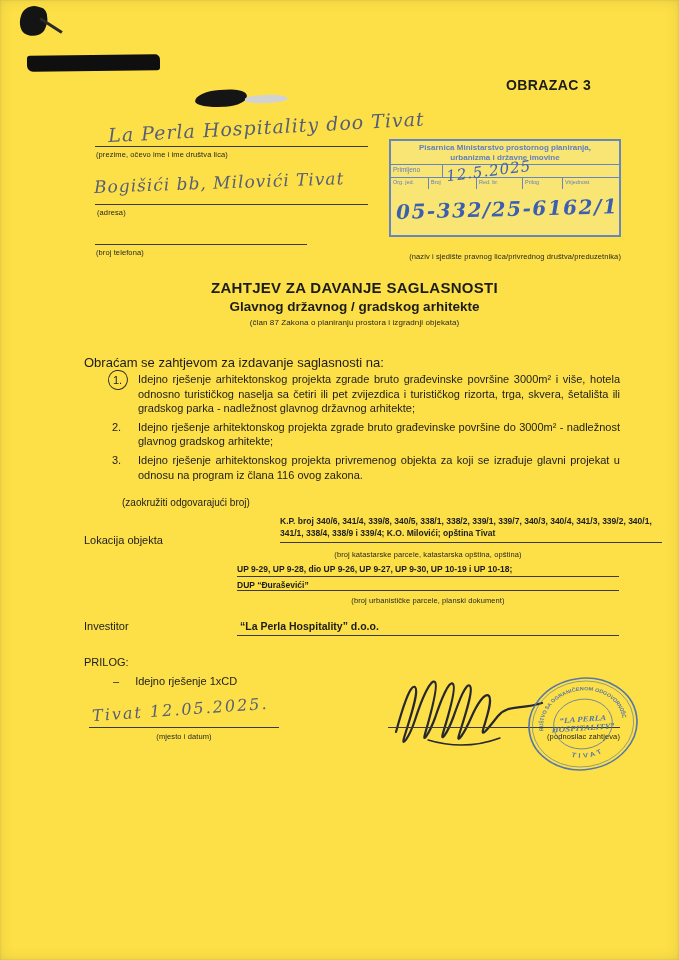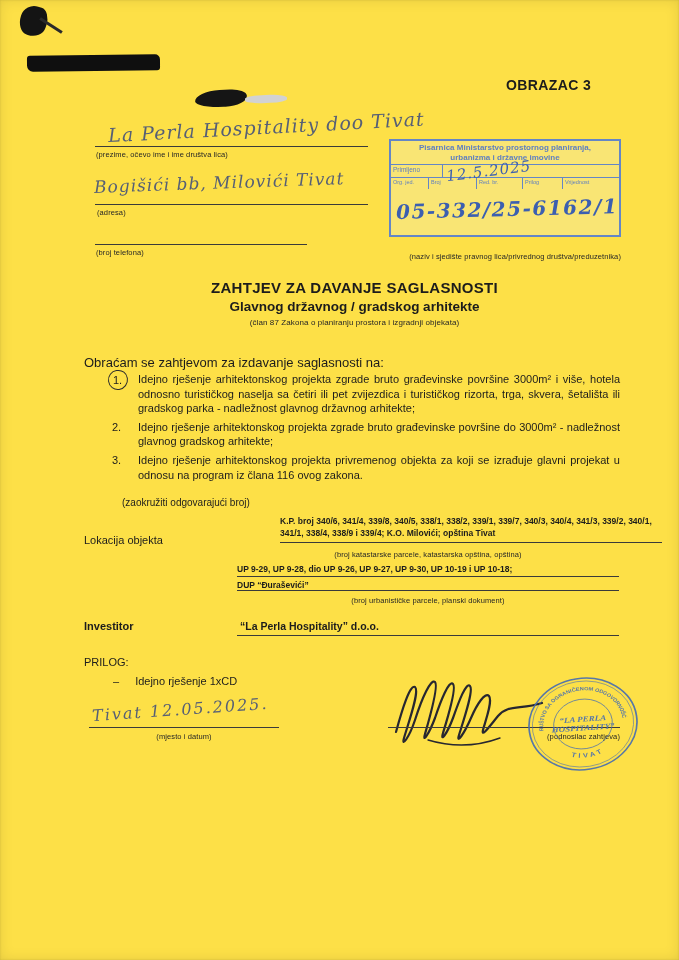--- a/index.html
+++ b/index.html
@@ -87,21 +87,21 @@
   .location-label { left:84px; top:534px; font-size:11px; }
   .cadastral-block { left:237px; top:515px; width:382px; border-bottom:1.3px solid #3a3a3a;
                      padding-bottom:3px; font-size:8.5px; font-weight:600; line-height:12px;margin-left:43px; }
   .cadastral-label { left:237px; top:550px; width:382px; text-align:center; }
   .urban-line1 { left:237px; top:564px; width:382px; border-bottom:1.3px solid #3a3a3a;
                  padding-bottom:2px; font-size:8.5px; font-weight:600; }
   .urban-line2 { left:237px; top:580px; width:382px; border-bottom:1.3px solid #3a3a3a;
                  padding-bottom:0; font-size:8.5px; font-weight:600; }
   .urban-label { left:237px; top:596px; width:382px; text-align:center; }
 
-  .investor-label { left:84px; top:620px; font-size:11px;font-weight:bold; }
+  .investor-label { left:84px; top:620px; font-size:11px; }
   .investor-value { left:240px; top:620px; font-size:10.5px; font-weight:bold; }
   .investor-line { left:237px; top:635px; width:382px; }
 
   .prilog-label { left:84px; top:656px; font-size:11px; font-weight:normal; }
   .prilog-item { left:113px; top:675px; font-size:11px; display:flex; gap:16px; }
 
   .hw-placedate { left:92px; top:700px; font-size:16px; color:#565f76; transform:rotate(-4deg);
                   letter-spacing:2px; white-space:nowrap; }
   .line-placedate { left:89px; top:727px; width:190px; }
   .label-placedate { left:89px; top:732px; width:190px; text-align:center; }

